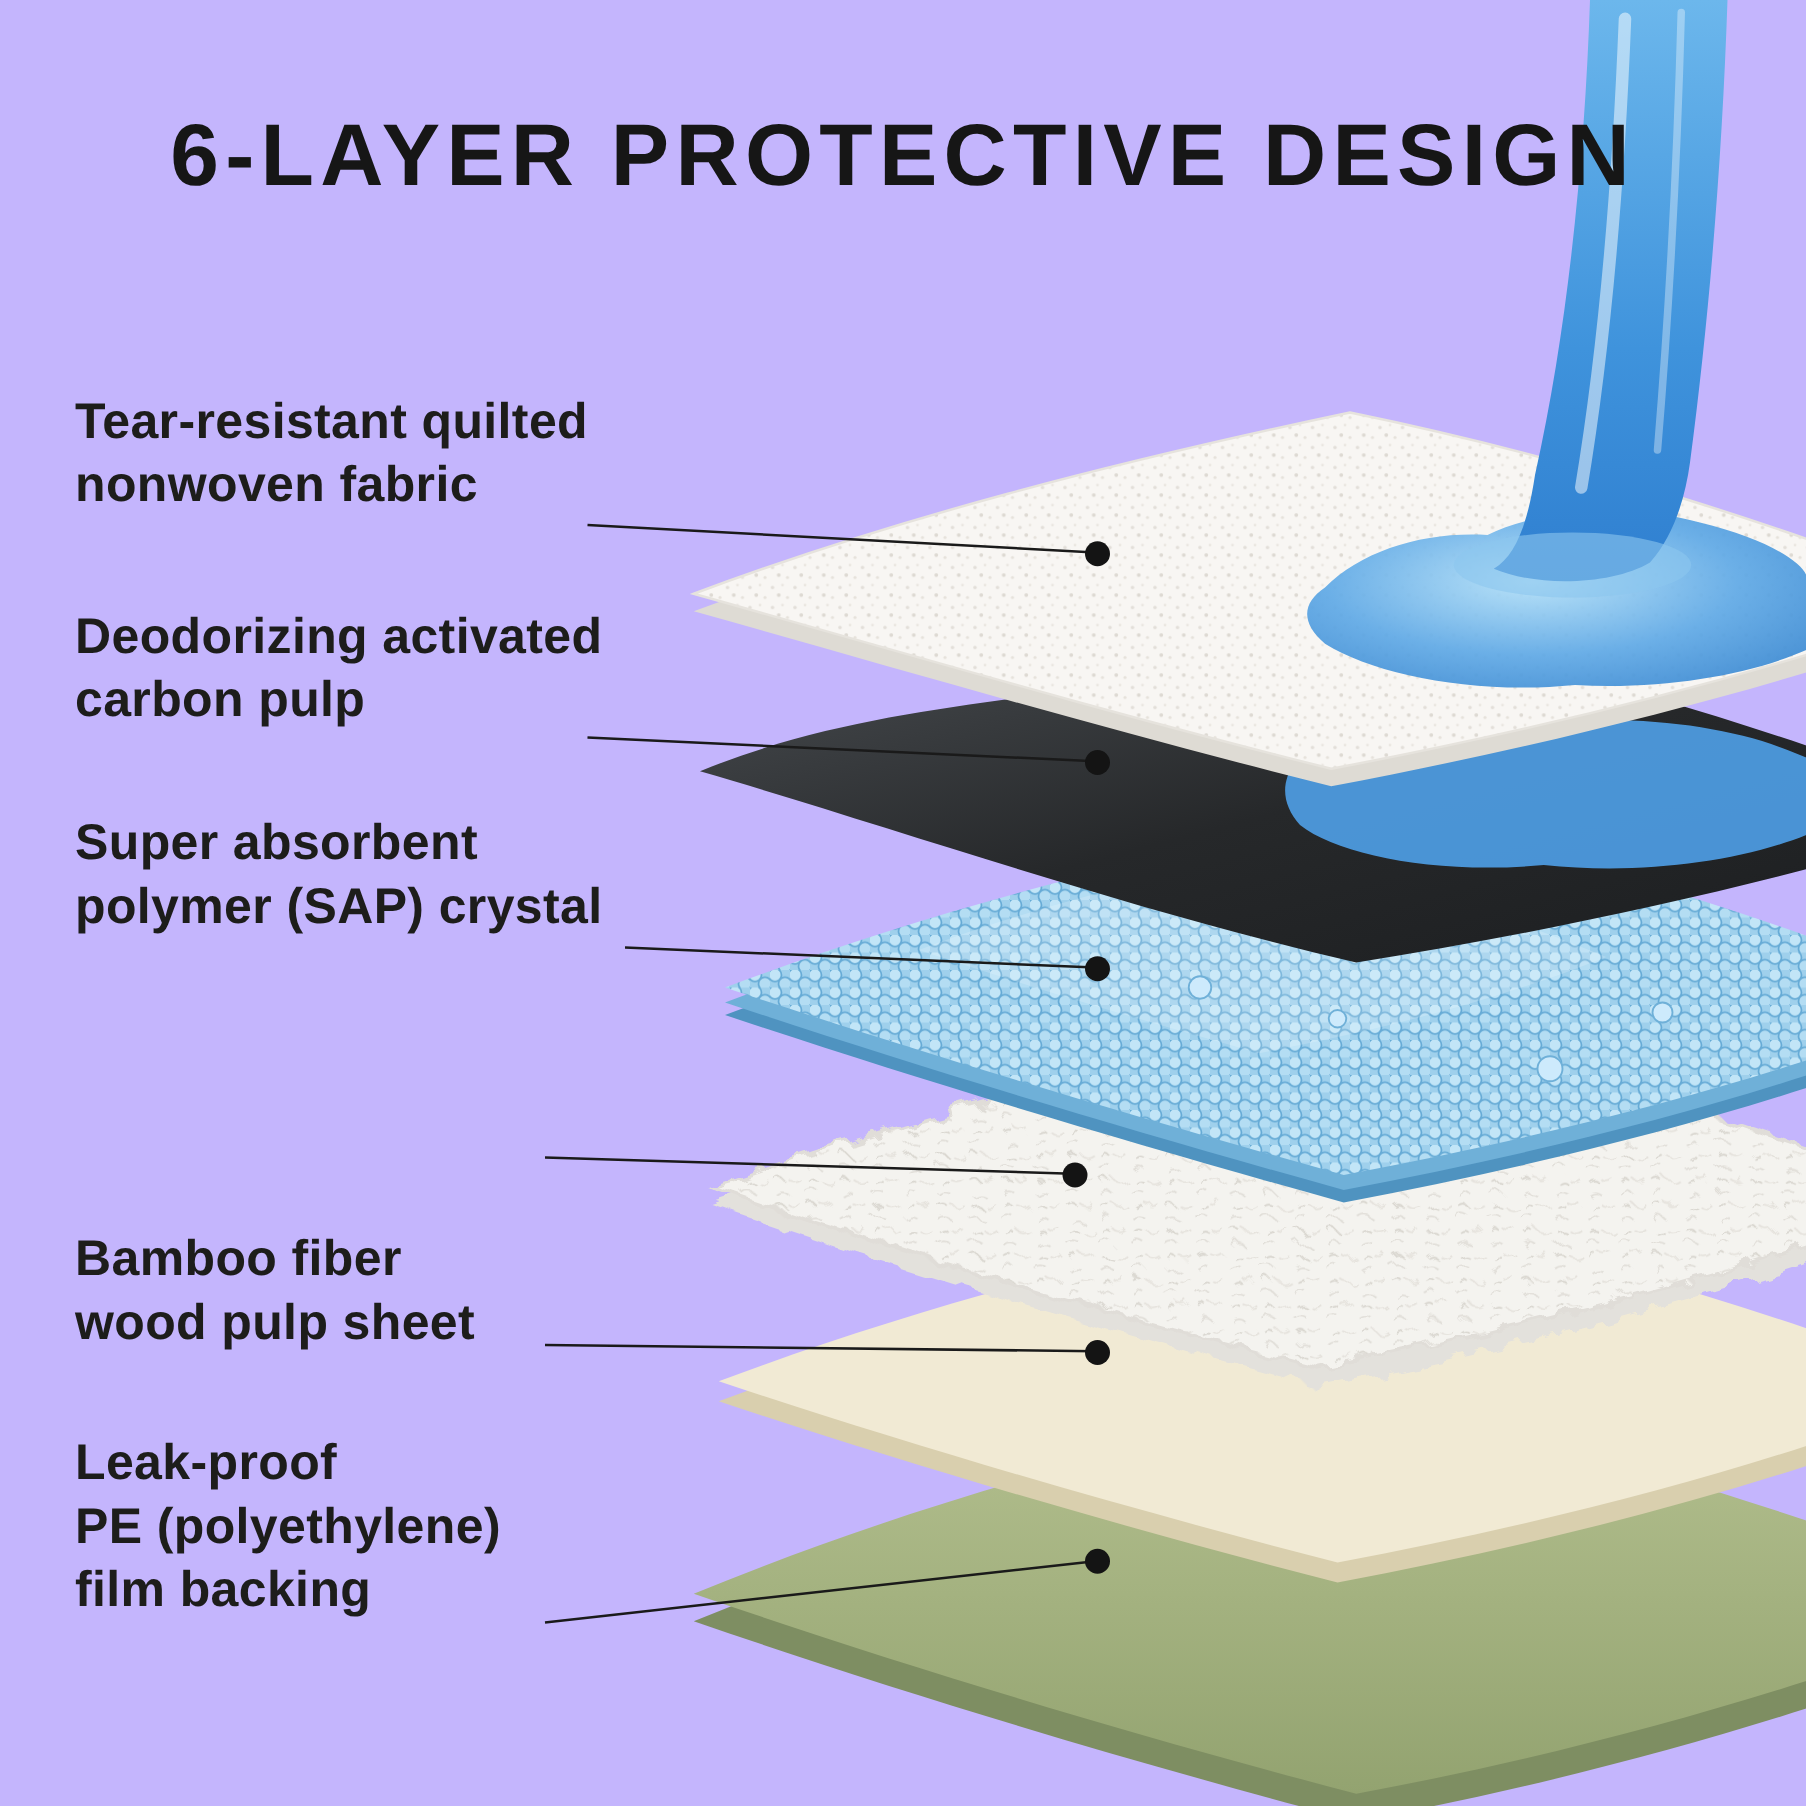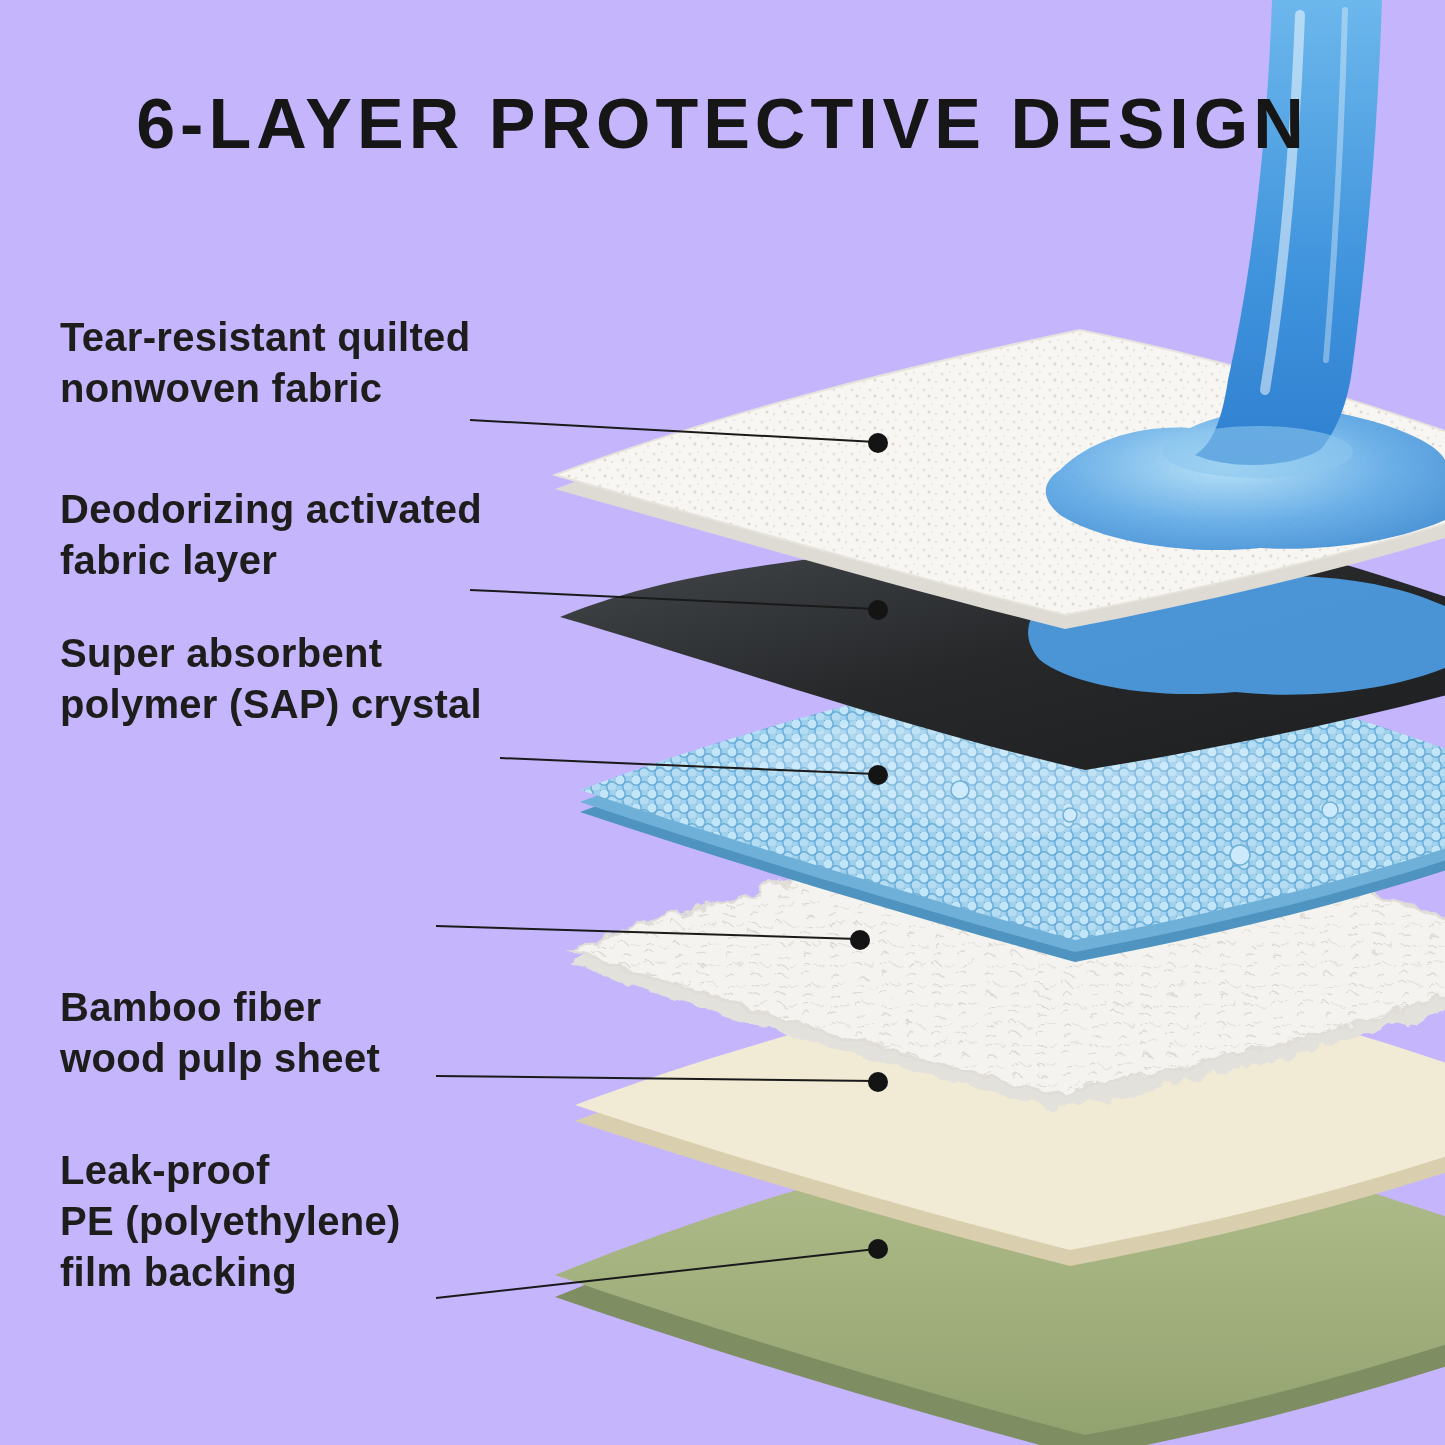--- a/index.html
+++ b/index.html
@@ -17,21 +17,21 @@
     color:#161616;
   }
   .label{
     position:absolute;left:60px;
     font-size:40px;font-weight:bold;line-height:1.27;
     letter-spacing:.3px;color:#1d1d1b;
     white-space:pre-line;
   }
   .label-1{top:312px;}
   .label-2{top:484px;}
-  .label-3{top:628px;}
+  .label-3{top:649px;}
   .label-4{top:860px;}
   .label-5{top:982px;}
   .label-6{top:1145px;}
   svg.diagram{position:absolute;top:0;left:0;}
 </style>
 </head>
 <body>
 
 <div id="canvas">
 
@@ -158,21 +158,21 @@
           <circle cx="878" cy="1249" r="10" stroke="none"></circle>
       </g>
     </g>
   </svg>
 
   <div class="title">6-LAYER PROTECTIVE DESIGN</div>
 
   <div class="label label-1">Tear-resistant quilted
 nonwoven fabric</div>
   <div class="label label-2">Deodorizing activated
-fabric layer</div>
+carbon pulp</div>
   <div class="label label-3">Super absorbent
 polymer (SAP) crystal</div>
   <div class="label label-6">Leak-proof
 PE (polyethylene)
 film backing</div>
   <div class="label label-5">Bamboo fiber
 wood pulp sheet</div>
 
 </div>
 

